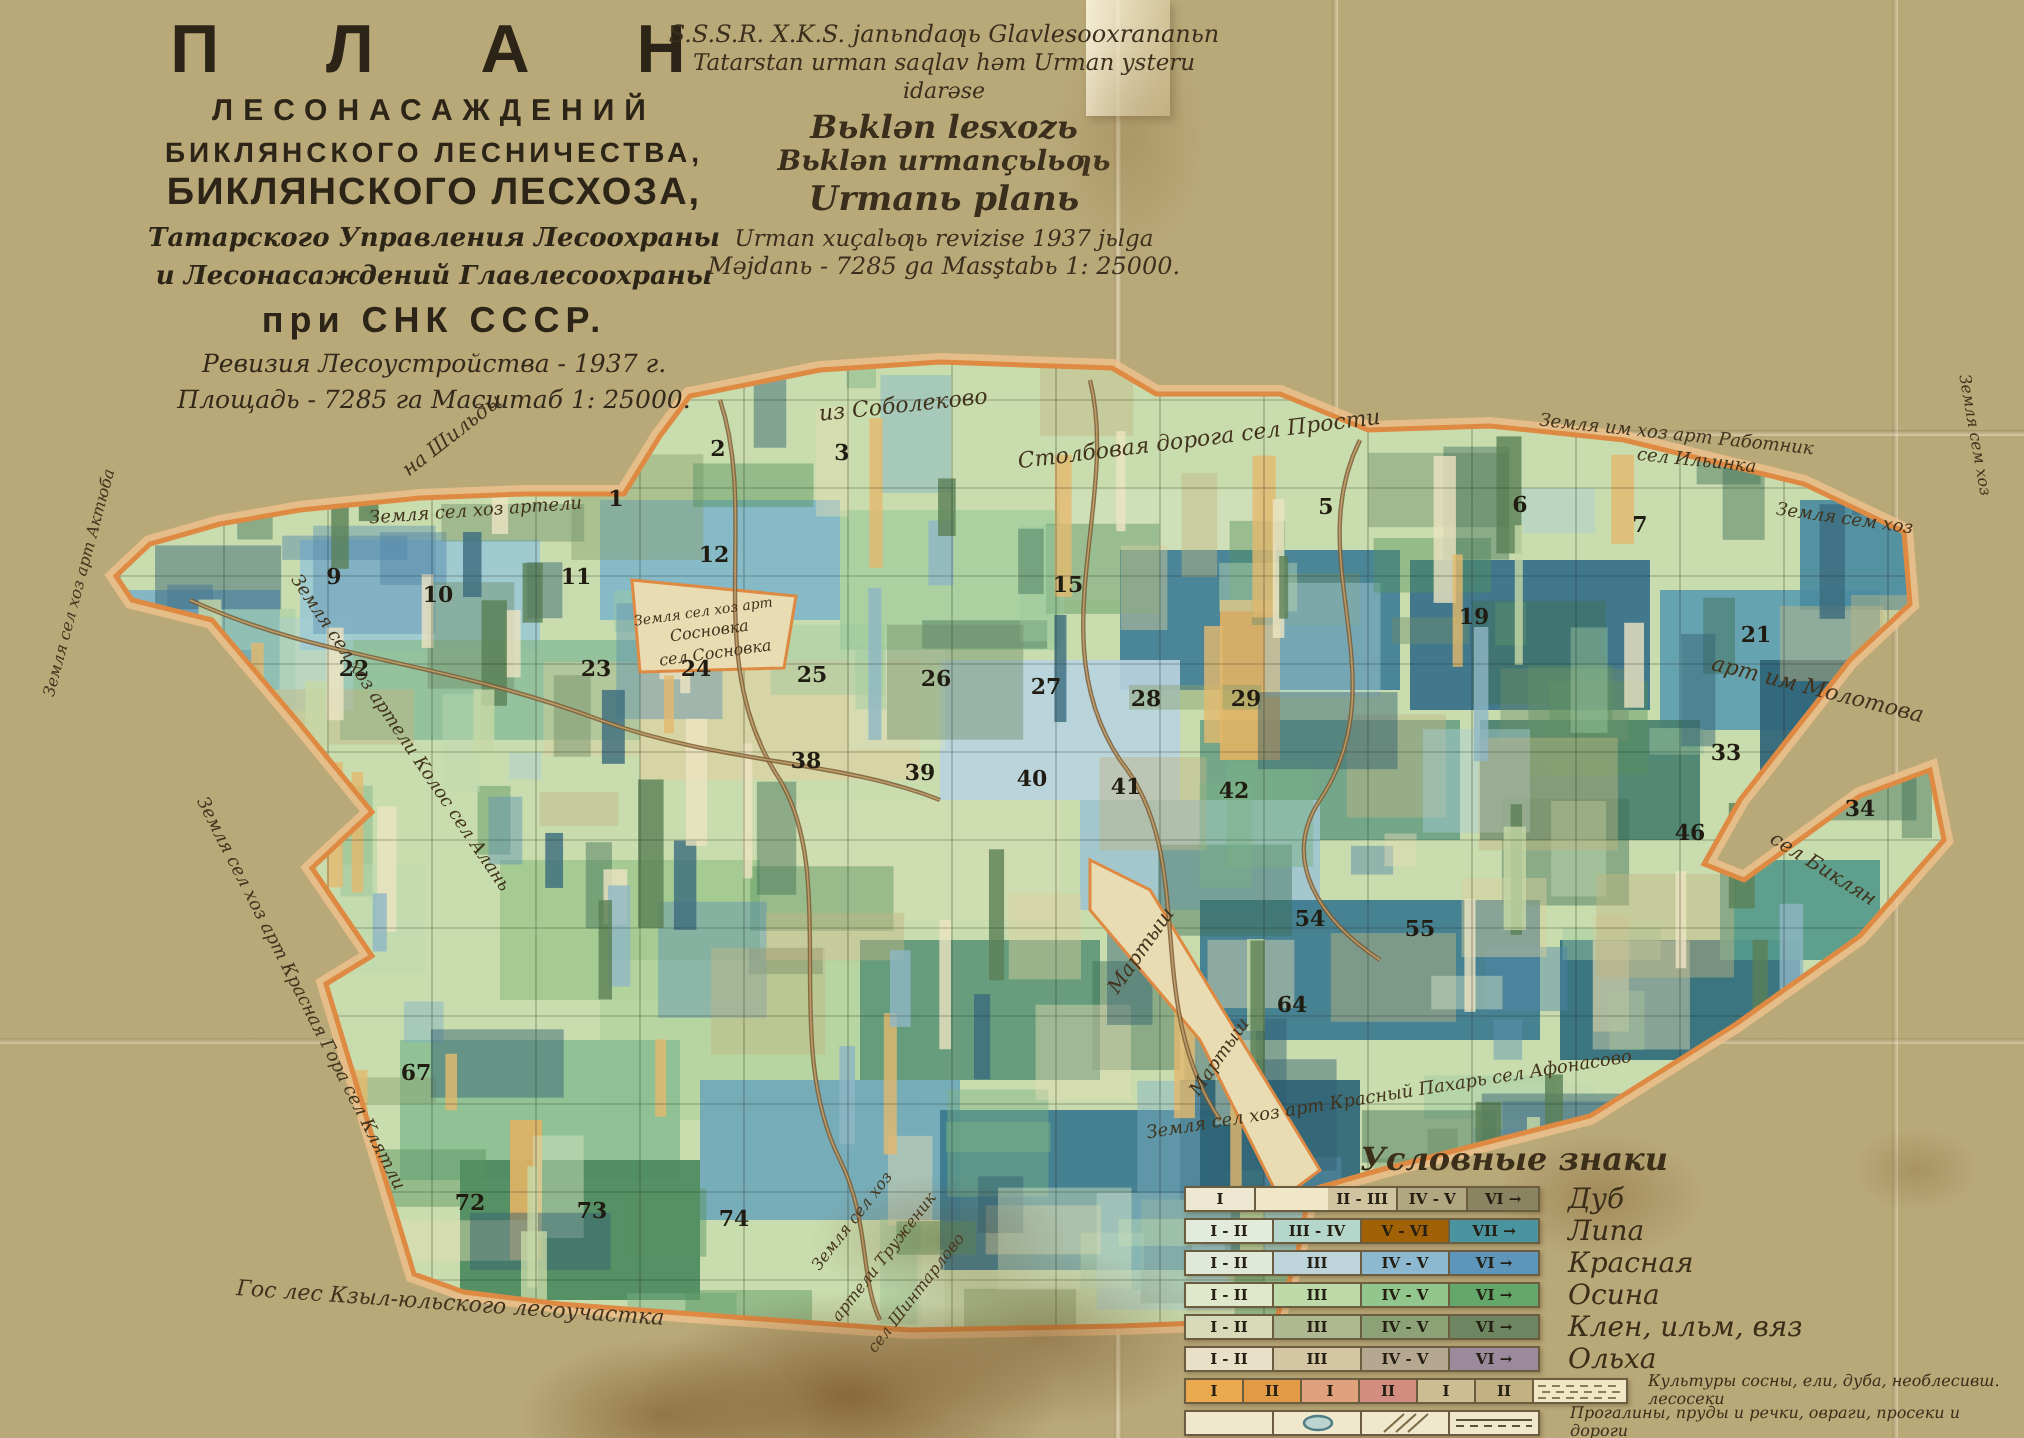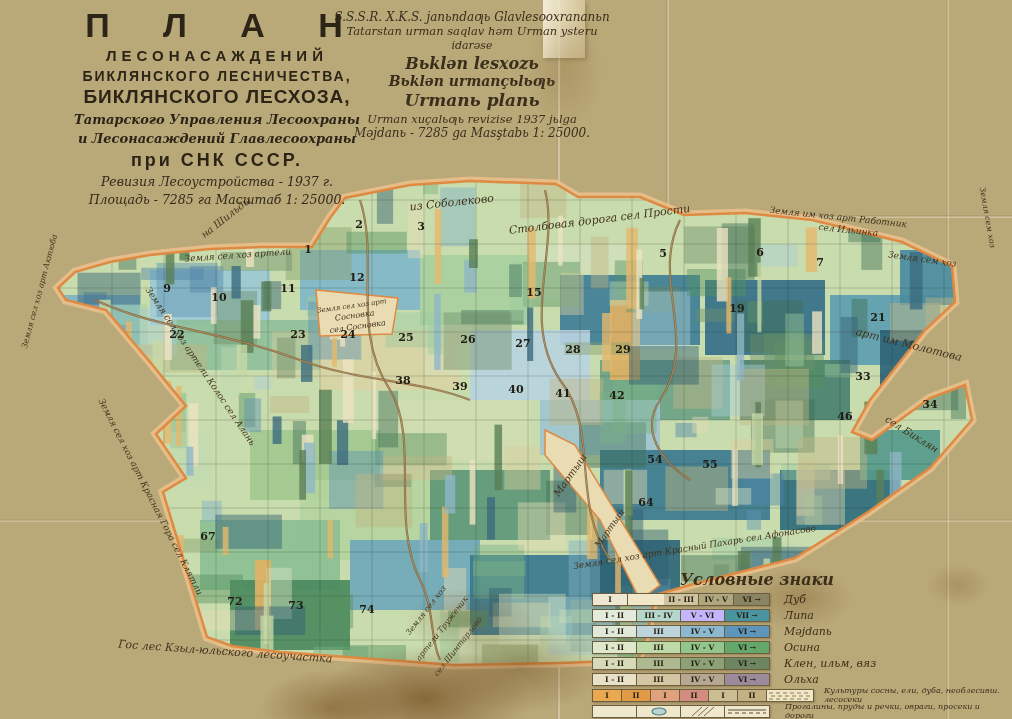--- a/index.html
+++ b/index.html
@@ -57,21 +57,21 @@
   .g6{font-size:11.5px;margin-top:2px;} .g7{font-size:12px;}
   
   #legend{position:absolute;left:592px;top:570px;width:418px;z-index:6;color:#2f2718;}
   #legend .legend-title{font-family:"DejaVu Serif",serif;font-style:italic;font-weight:bold;
      font-size:16px;text-align:center;width:330px;margin-bottom:4px;color:#3c2f1a;}
   .lg-row{display:flex;align-items:center;height:13px;margin-bottom:3px;}
   .lg-cells{display:flex;width:176px;border:1px solid #6b5d40;background:#efe7c8;box-shadow:1px 1px 2px rgba(80,60,30,.35);}
   .lg-cell{width:44px;height:11px;border-right:1px solid #6b5d40;box-sizing:border-box;
      font-family:"DejaVu Serif",serif;font-weight:bold;font-size:7.5px;line-height:11px;text-align:center;color:#241f12;}
   .lg-cell:last-child{border-right:none;}
-  .lg-label{font-family:"DejaVu Serif",serif;font-style:italic;font-size:11px;margin-left:14px;white-space:nowrap;color:#3a2e19;}
+  .lg-label{font-family:"DejaVu Serif",serif;font-style:italic;font-size:14px;margin-left:14px;white-space:nowrap;color:#3a2e19;}
   .lg-label.small{font-size:8px;line-height:8.5px;white-space:normal;width:210px;margin-left:15px;}
   .lg-cell.sm{width:29px;}
   .lg-cell.dash{width:46px;}
 </style>
 </head>
 <body>
 <div id="stage">
 
   <div class="crease v1"></div>
   <div class="crease v2"></div>
@@ -519,33 +519,33 @@
             <div class="lg-cell" style="background: rgb(207, 196, 159); margin-left: 36px;">II - III</div>
             <div class="lg-cell" style="background: rgb(176, 166, 127);">IV - V</div>
             <div class="lg-cell" style="background: rgb(139, 132, 98);">VI →</div>
           </div>
           <div class="lg-label">Дуб</div>
         </div>
         <div class="lg-row">
           <div class="lg-cells">
             <div class="lg-cell" style="background: rgb(227, 236, 220);">I - II</div>
             <div class="lg-cell" style="background: rgb(181, 214, 202);">III - IV</div>
-            <div class="lg-cell" style="background: #c4b5fd;">V - VI</div>
+            <div class="lg-cell" style="background: #a16207;">V - VI</div>
             <div class="lg-cell" style="background: rgb(73, 148, 158);">VII →</div>
           </div>
           <div class="lg-label">Липа</div>
         </div>
         <div class="lg-row">
           <div class="lg-cells">
             <div class="lg-cell" style="background: rgb(224, 232, 218);">I - II</div>
             <div class="lg-cell" style="background: rgb(188, 212, 218);">III</div>
             <div class="lg-cell" style="background: rgb(140, 185, 207);">IV - V</div>
             <div class="lg-cell" style="background: rgb(93, 149, 187);">VI →</div>
           </div>
-          <div class="lg-label">Məjdanь</div>
+          <div class="lg-label">Красная</div>
         </div>
         <div class="lg-row">
           <div class="lg-cells">
             <div class="lg-cell" style="background: rgb(223, 232, 202);">I - II</div>
             <div class="lg-cell" style="background: rgb(190, 218, 168);">III</div>
             <div class="lg-cell" style="background: rgb(147, 198, 140);">IV - V</div>
             <div class="lg-cell" style="background: rgb(99, 167, 107);">VI →</div>
           </div>
           <div class="lg-label">Осина</div>
         </div>

